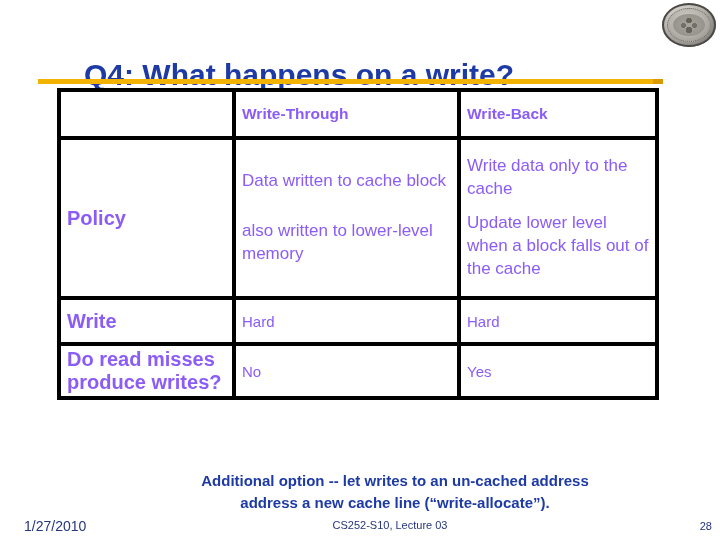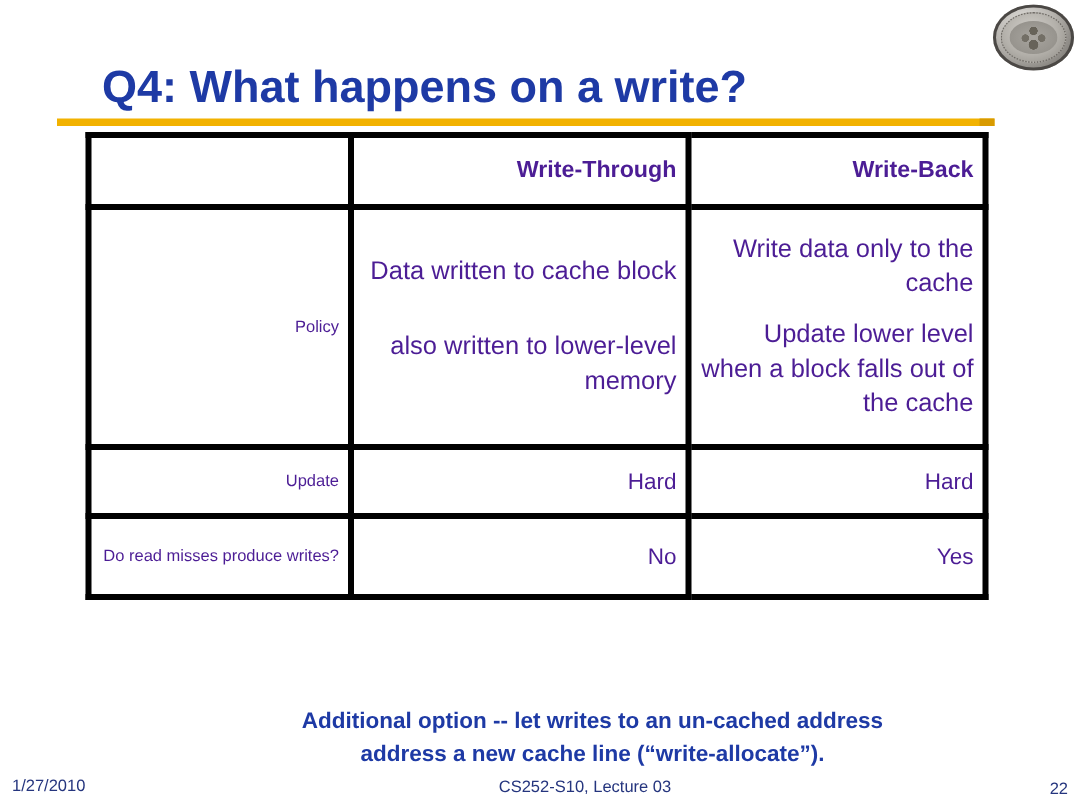--- a/index.html
+++ b/index.html
@@ -9,21 +9,21 @@
     font-family: "Liberation Sans", sans-serif;
     position: relative;
     overflow: hidden;
   }
   .slide { position: absolute; inset: 0; }
 
   
   .title {
     position: absolute;
     left: 68px; top: 42px;
-    margin: 0;
+    margin: 16px;
     font-size: 30px;
     font-weight: bold;
     color: #1e3aa5;
     letter-spacing: 0px;
     white-space: nowrap;
   }
   .title-underline {
     position: absolute;
     left: 38px; top: 79px;
     width: 625px; height: 5px;
@@ -66,32 +66,32 @@
   table.qtable {
     position: absolute;
     left: 57px; top: 88px;
     width: 598px;
     border-collapse: collapse;
     table-layout: fixed;
   }
   table.qtable td {
     border: 4px solid #000000;
     background: #ffffff;
-    text-align: right;
+    text-align: left;
     vertical-align: middle;
     padding: 2px 6px;
-    color: #4c1d95;
+    color: #8b5cf6;
   }
   td.header-cell {
     font-weight: bold;
     font-size: 15.5px;
   }
   td.label-cell {
-    font-weight: normal;
-    font-size: 11px;
+    font-weight: bold;
+    font-size: 20px;
     line-height: 1.15;
   }
   td.data-cell {
     font-size: 15px;
   }
   td.policy-cell { padding: 4px 12px; }
   .policy-stack {
     display: flex;
     flex-direction: column;
     justify-content: space-evenly;
@@ -116,22 +116,22 @@
     text-align: center;
     color: #1e3aa5;
     font-weight: bold;
     font-size: 15px;
     line-height: 22px;
   }
 
   
   .footer-date {
     position: absolute;
-    left: 8px; top: 518px;
-    font-size: 11px;
+    left: 24px; top: 518px;
+    font-size: 14px;
     color: #25357e;
   }
   .footer-course {
     position: absolute;
     left: 0; top: 519px;
     width: 780px;
     text-align: center;
     font-size: 11px;
     color: #25357e;
   }
@@ -181,36 +181,36 @@
         </td>
         <td class="data-cell policy-cell">
           <div class="policy-stack">
             <p>Write data only to the cache</p>
             <p>Update lower level when a block falls out of the cache</p>
           </div>
         </td>
       </tr>
 
       <tr class="row-debug">
-        <td class="label-cell">Update</td>
+        <td class="label-cell">Write</td>
         <td class="data-cell">Hard</td>
         <td class="data-cell">Hard</td>
       </tr>
 
       <tr class="row-readmiss">
         <td class="label-cell">Do read misses produce writes?</td>
         <td class="data-cell">No</td>
         <td class="data-cell">Yes</td>
       </tr>
 
     </tbody>
   </table>
 
   <div class="note">
     <div>Additional option -- let writes to an un-cached address</div>
     <div>address a new cache line (“write-allocate”).</div>
   </div>
 
   <span class="footer-date">1/27/2010</span>
   <span class="footer-course">CS252-S10, Lecture 03</span>
-  <span class="footer-page">22</span>
+  <span class="footer-page">28</span>
 
 </div>
 
 </body></html>

